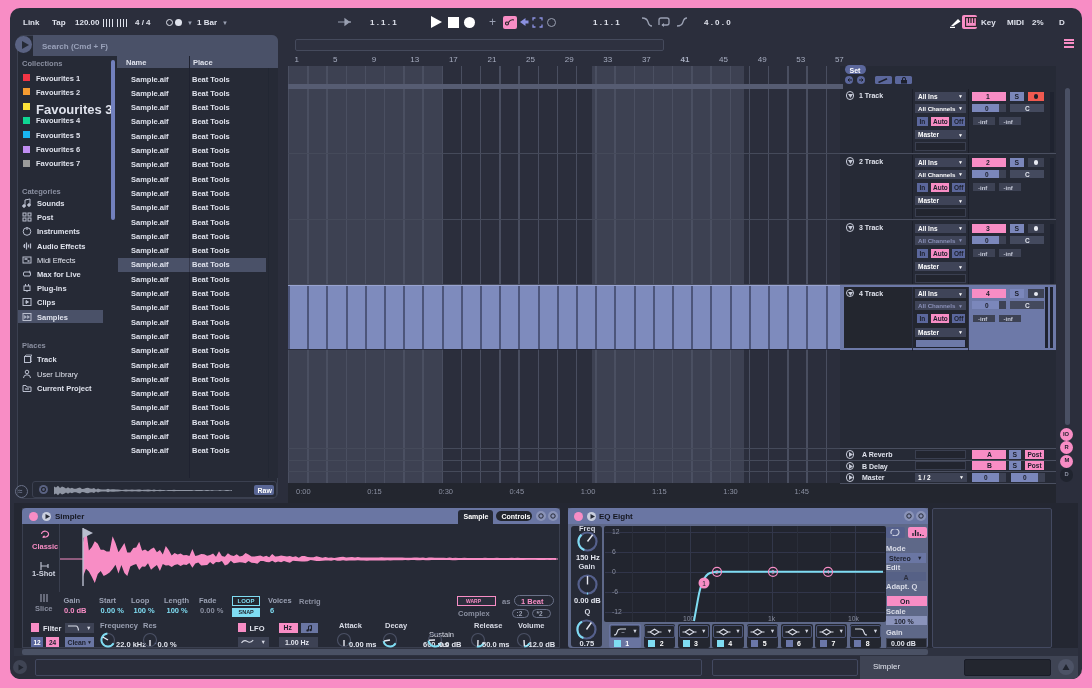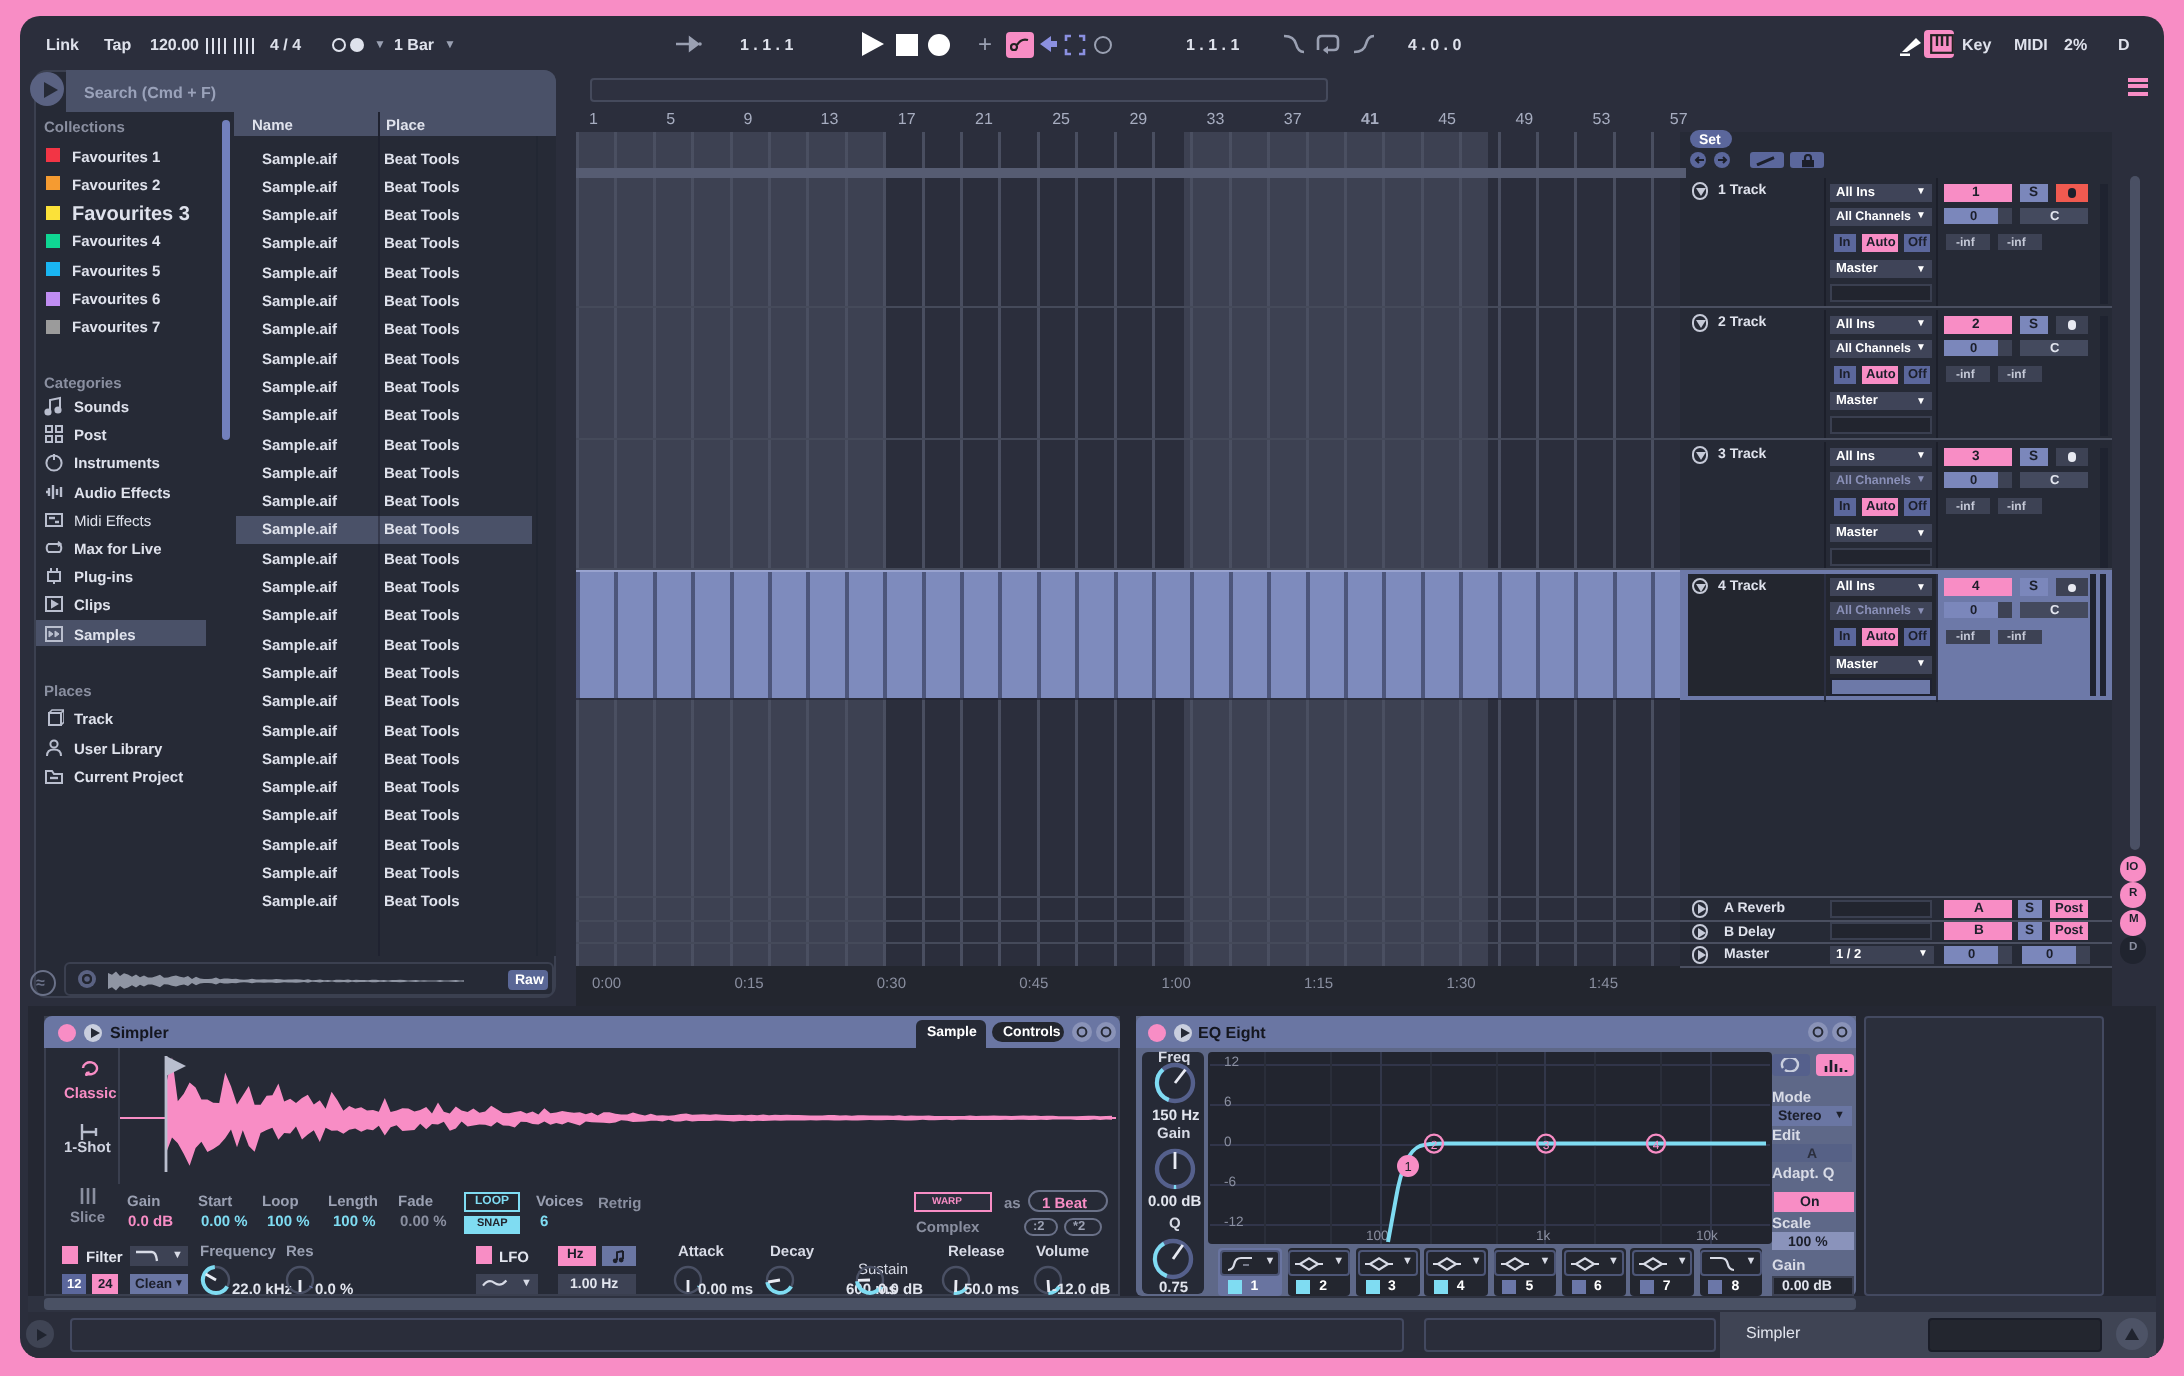--- a/index.html
+++ b/index.html
@@ -82,21 +82,21 @@
     <div class="" style="left:5px;top:28px;width:17px;height:17px;background:#5a6282;border-radius:50%;"></div>
     <svg style="left:10.5px;top:32.5px;" width="8" height="8" viewBox="0 0 8 8">
       <path d="M1 0 L8 4 L1 8 Z" fill="#262a36"></path>
     </svg>
     <div class="t" style="left:12px;top:52px;font-size:7.5px;color:#8a8fa0;font-weight:700;">Collections</div>
     <div class="" style="left:13px;top:66.0px;width:7px;height:7px;background:#f23545;"></div>
     <div class="t" style="left:26px;top:66.5px;font-size:7.5px;color:#dfe2ec;font-weight:700;">Favourites 1</div>
     <div class="" style="left:13px;top:80.3px;width:7px;height:7px;background:#f59b31;"></div>
     <div class="t" style="left:26px;top:80.8px;font-size:7.5px;color:#dfe2ec;font-weight:700;">Favourites 2</div>
     <div class="" style="left:13px;top:94.6px;width:7px;height:7px;background:#fbe139;"></div>
-    <div class="t" style="left:26px;top:95.1px;font-size:10px;color:#dfe2ec;font-weight:700;">Favourites 3</div>
+    <div class="t" style="left:26px;top:95.1px;font-size:13px;color:#dfe2ec;font-weight:700;">Favourites 3</div>
     <div class="" style="left:13px;top:108.9px;width:7px;height:7px;background:#0fd693;"></div>
     <div class="t" style="left:26px;top:109.4px;font-size:7.5px;color:#dfe2ec;font-weight:700;">Favourites 4</div>
     <div class="" style="left:13px;top:123.19999999999999px;width:7px;height:7px;background:#19b5f2;"></div>
     <div class="t" style="left:26px;top:123.69999999999999px;font-size:7.5px;color:#dfe2ec;font-weight:700;">Favourites 5</div>
     <div class="" style="left:13px;top:137.5px;width:7px;height:7px;background:#c08df2;"></div>
     <div class="t" style="left:26px;top:138.0px;font-size:7.5px;color:#dfe2ec;font-weight:700;">Favourites 6</div>
     <div class="" style="left:13px;top:151.8px;width:7px;height:7px;background:#9b9b9b;"></div>
     <div class="t" style="left:26px;top:152.3px;font-size:7.5px;color:#dfe2ec;font-weight:700;">Favourites 7</div>
     <div class="t" style="left:12px;top:180px;font-size:7.5px;color:#8a8fa0;font-weight:700;">Categories</div>
     <svg style="left:12px;top:190.0px;" width="10" height="10" viewBox="0 0 10 10" fill="none" stroke="#b9bece" stroke-width="1">
@@ -150,21 +150,21 @@
     <div class="t" style="left:12px;top:334px;font-size:7.5px;color:#8a8fa0;font-weight:700;">Places</div>
     <svg style="left:12px;top:346.0px;" width="10" height="10" viewBox="0 0 10 10" fill="none" stroke="#b9bece" stroke-width="1">
       <rect x="2.5" y="2.5" width="6" height="6"></rect>
       <path d="M2.5 2.5 L4 1 H10 L8.5 2.5 M8.5 8.5 L10 7 V1" stroke-width="0.8"></path>
     </svg>
     <div class="t" style="left:27px;top:348.0px;font-size:7.5px;color:#dfe2ec;font-weight:700;">Track</div>
     <svg style="left:12px;top:360.6px;" width="10" height="10" viewBox="0 0 10 10" fill="none" stroke="#b9bece" stroke-width="1">
       <circle cx="5" cy="3" r="1.8"></circle>
       <path d="M1.5 9 Q1.5 5.8 5 5.8 Q8.5 5.8 8.5 9"></path>
     </svg>
-    <div class="t" style="left:27px;top:362.6px;font-size:7.5px;color:#dfe2ec;font-weight:700;">User Library</div>
+    <div class="t" style="left:27px;top:362.6px;font-size:7.5px;color:#dfe2ec;font-weight:400;">User Library</div>
     <svg style="left:12px;top:375.2px;" width="10" height="10" viewBox="0 0 10 10" fill="none" stroke="#b9bece" stroke-width="1">
       <path d="M1 2.5 H4 L5 4 H9 V8.5 H1 Z"></path>
       <path d="M3 6 h4" stroke-width="1.2"></path>
     </svg>
     <div class="t" style="left:27px;top:377.2px;font-size:7.5px;color:#dfe2ec;font-weight:700;">Current Project</div>
     <div class="" style="left:100.5px;top:52px;width:4px;height:160px;background:#7280bd;border-radius:2px;"></div>
     <div class="" style="left:107px;top:48px;width:161px;height:422px;background:#262a36;"></div>
     <div class="" style="left:107px;top:48px;width:161px;height:12px;background:#4a5168;"></div>
     <div class="t" style="left:116px;top:51px;font-size:7.5px;color:#dfe2ec;font-weight:700;">Name</div>
     <div class="t" style="left:183px;top:51px;font-size:7.5px;color:#dfe2ec;font-weight:700;">Place</div>

